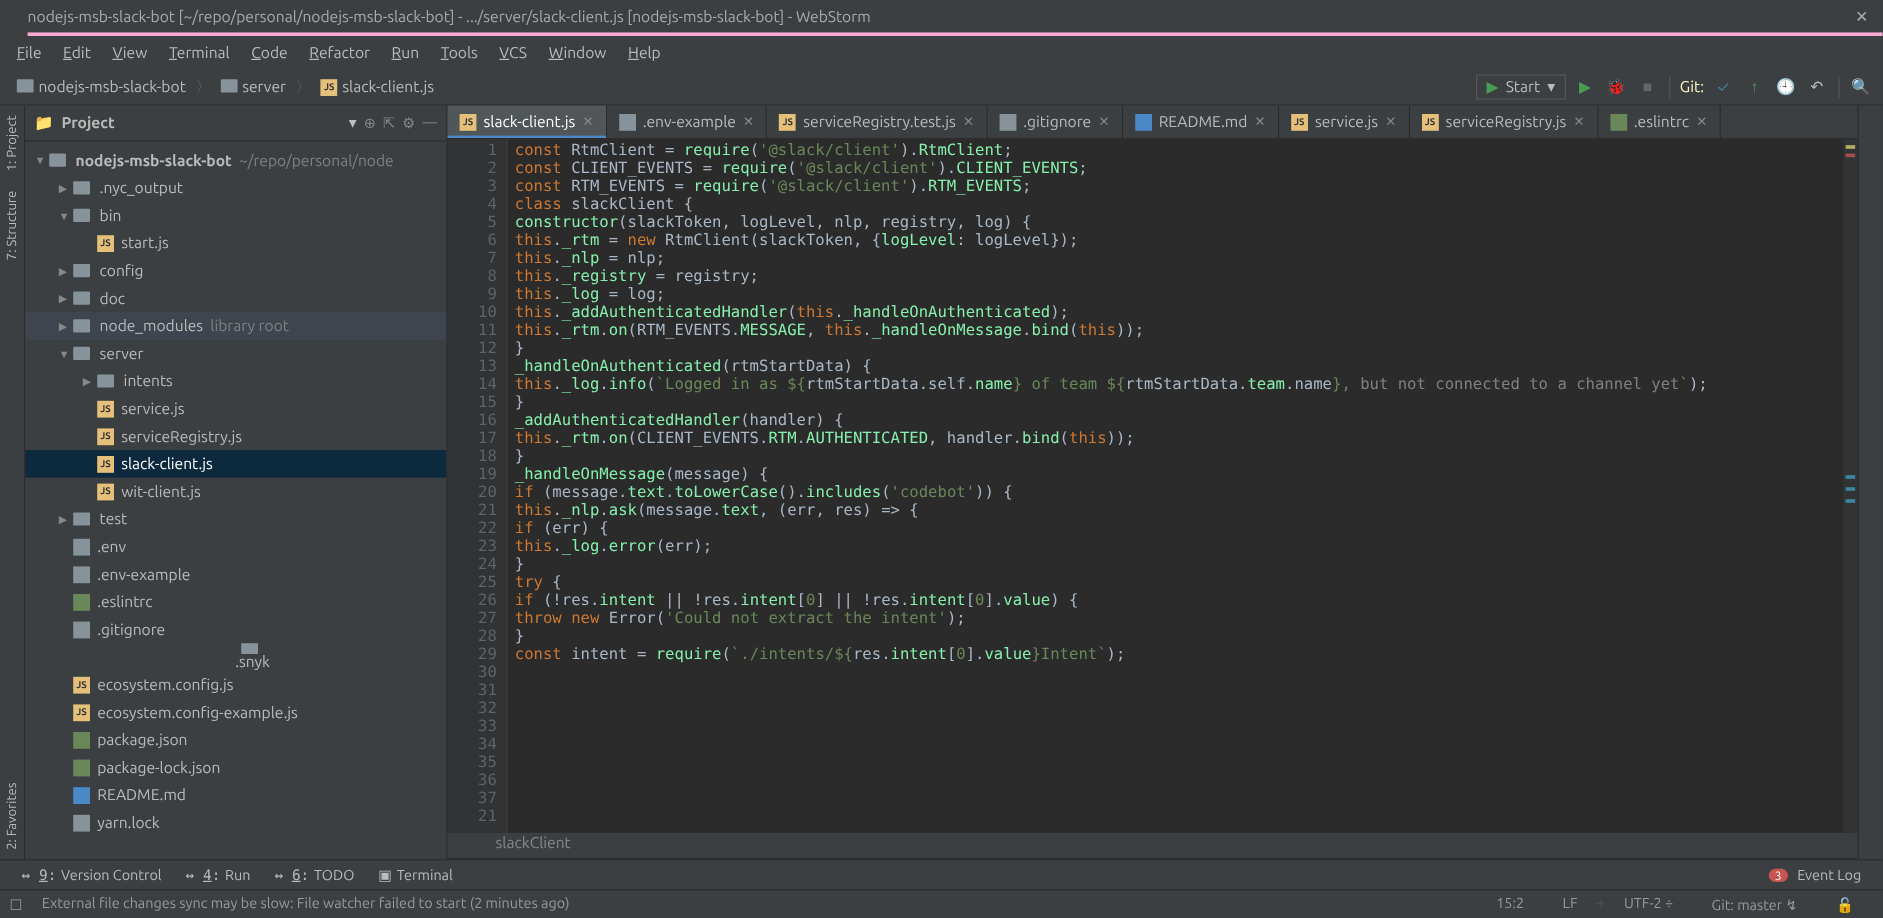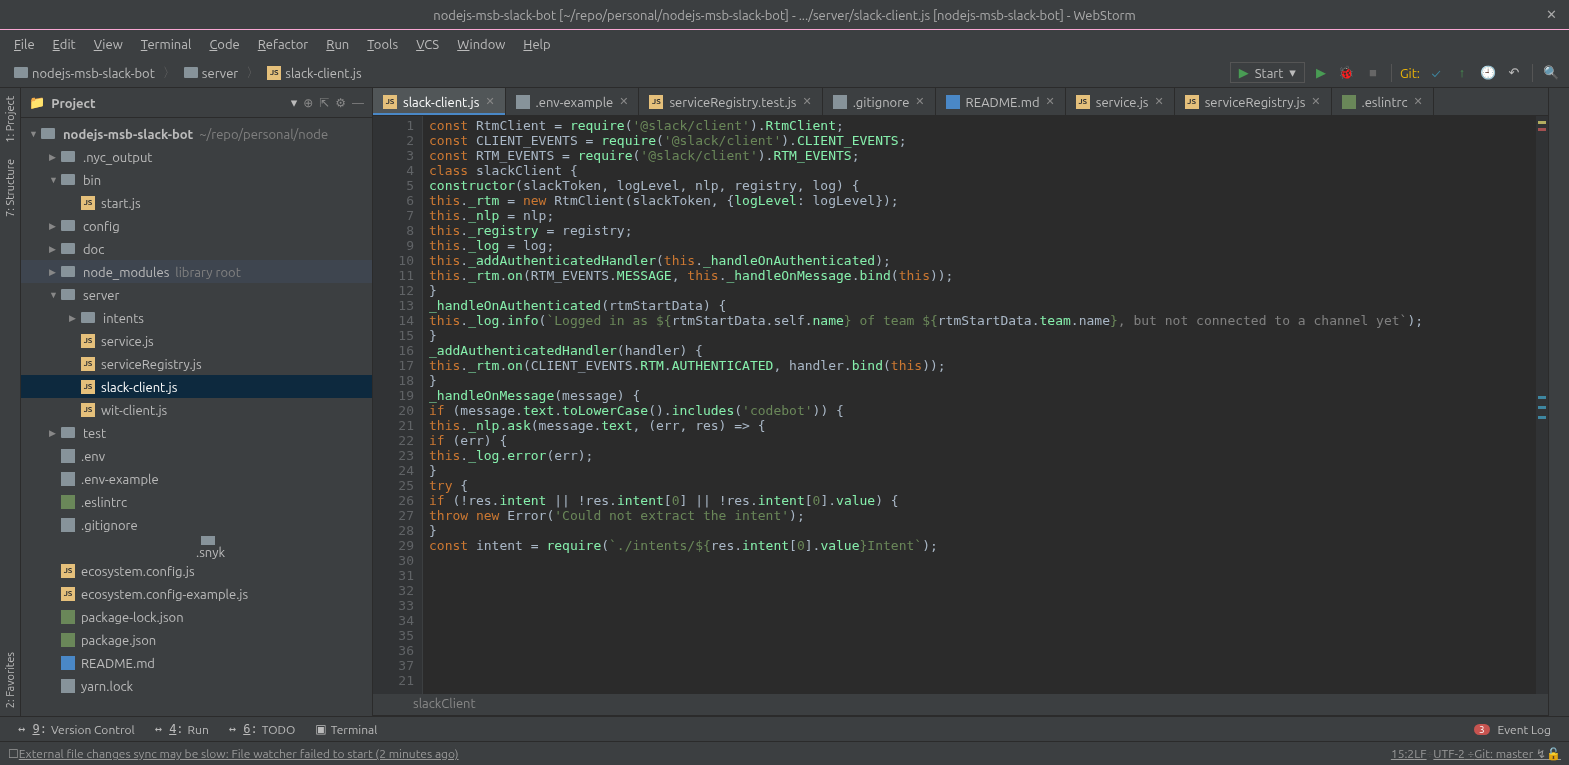--- a/index.html
+++ b/index.html
@@ -12,24 +12,24 @@
   height: 765px;
   overflow: hidden;
   display: flex;
   flex-direction: column;
 }
 .titlebar {
   background: #3c3f41;
   height: 30px;
   display: flex;
   align-items: center;
-  justify-content: center;
   color: #aaaaaa;
   font-size: 13px;
-  border-bottom: 1px solid #f9a8d4;
+  border-bottom: 3px solid #f9a8d4;
+  margin-left: 23px;
 }
 .close-x { position: absolute; right: 12px; color: #aaa; cursor: pointer; }
 .menubar {
   background: #3c3f41;
   height: 28px;
   display: flex;
   align-items: center;
   padding: 0 6px;
   gap: 2px;
 }
@@ -138,21 +138,21 @@
 .btool { padding: 2px 10px; font-size: 12px; color: #bbb; cursor: pointer; display: flex; align-items: center; gap: 4px; }
 .btool .underline { text-decoration: underline; }
 .badge { background: #c75450; color: #fff; border-radius: 8px; padding: 0 5px; font-size: 10px; margin-right: 4px; }
 .spacer { flex: 1; }
 
 .status-bar {
   height: 24px; background: #3c3f41; border-top: 1px solid #2b2b2b;
   display: flex; align-items: center; padding: 0 8px; font-size: 12px;
   color: #999;
 }
-.status-bar .sitem { padding: 0 0; text-decoration: underline; }
+.status-bar .sitem { padding: 0 16px; }
 .status-bar .sep2 { color: #555; }
 
 .folder-icon::before { content: ''; display: inline-block; width: 14px; height: 11px; background: #87939a; border-radius: 1px; }
 .js-icon { width:14px; height:14px; background:#e5c07b; color:#333; font-size:8px; font-weight:bold; display:inline-flex; align-items:center; justify-content:center; }
 .json-icon { width:14px; height:14px; background:#6a8759; display:inline-block; }
 .md-icon { width:14px; height:14px; background:#4a88c7; display:inline-block; }
 .txt-icon { width:14px; height:14px; background:#87939a; display:inline-block; }
 </style>
 </head>
 <body>
@@ -196,21 +196,21 @@
   <div class="nav-right">
     <div class="run-config">
       <span class="tri">▶</span>
       <span>Start</span>
       <span>▾</span>
     </div>
     <span class="icon-btn" style="color:#499c54">▶</span>
     <span class="icon-btn" style="color:#499c54">🐞</span>
     <span class="icon-btn" style="color:#666">■</span>
     <span class="sep-v"></span>
-    <span style="color:#eab308">Git:</span>
+    <span style="color:#fef9c3">Git:</span>
     <span class="icon-btn" style="color:#3e86a0">✓</span>
     <span class="icon-btn" style="color:#499c54">↑</span>
     <span class="icon-btn">🕘</span>
     <span class="icon-btn">↶</span>
     <span class="sep-v"></span>
     <span class="icon-btn">🔍</span>
   </div>
 </div>
 
 <div class="main-area">
@@ -335,26 +335,26 @@
           <span>ecosystem.config.js</span>
         </div>
         <div class="tree-row" style="padding-left: 28px;">
           <span class="arrow"></span>
           <span class="js-icon ficn">JS</span>
           <span>ecosystem.config-example.js</span>
         </div>
         <div class="tree-row" style="padding-left: 28px;">
           <span class="arrow"></span>
           <span class="json-icon ficn"></span>
+          <span>package.json</span>
+        </div>
+        <div class="tree-row" style="padding-left: 28px;">
+          <span class="arrow"></span>
+          <span class="json-icon ficn"></span>
           <span>package-lock.json</span>
-        </div>
-        <div class="tree-row" style="padding-left: 28px;">
-          <span class="arrow"></span>
-          <span class="json-icon ficn"></span>
-          <span>package.json</span>
         </div>
         <div class="tree-row" style="padding-left: 28px;">
           <span class="arrow"></span>
           <span class="md-icon ficn"></span>
           <span>README.md</span>
         </div>
         <div class="tree-row" style="padding-left: 28px;">
           <span class="arrow"></span>
           <span class="txt-icon ficn"></span>
           <span>yarn.lock</span>

